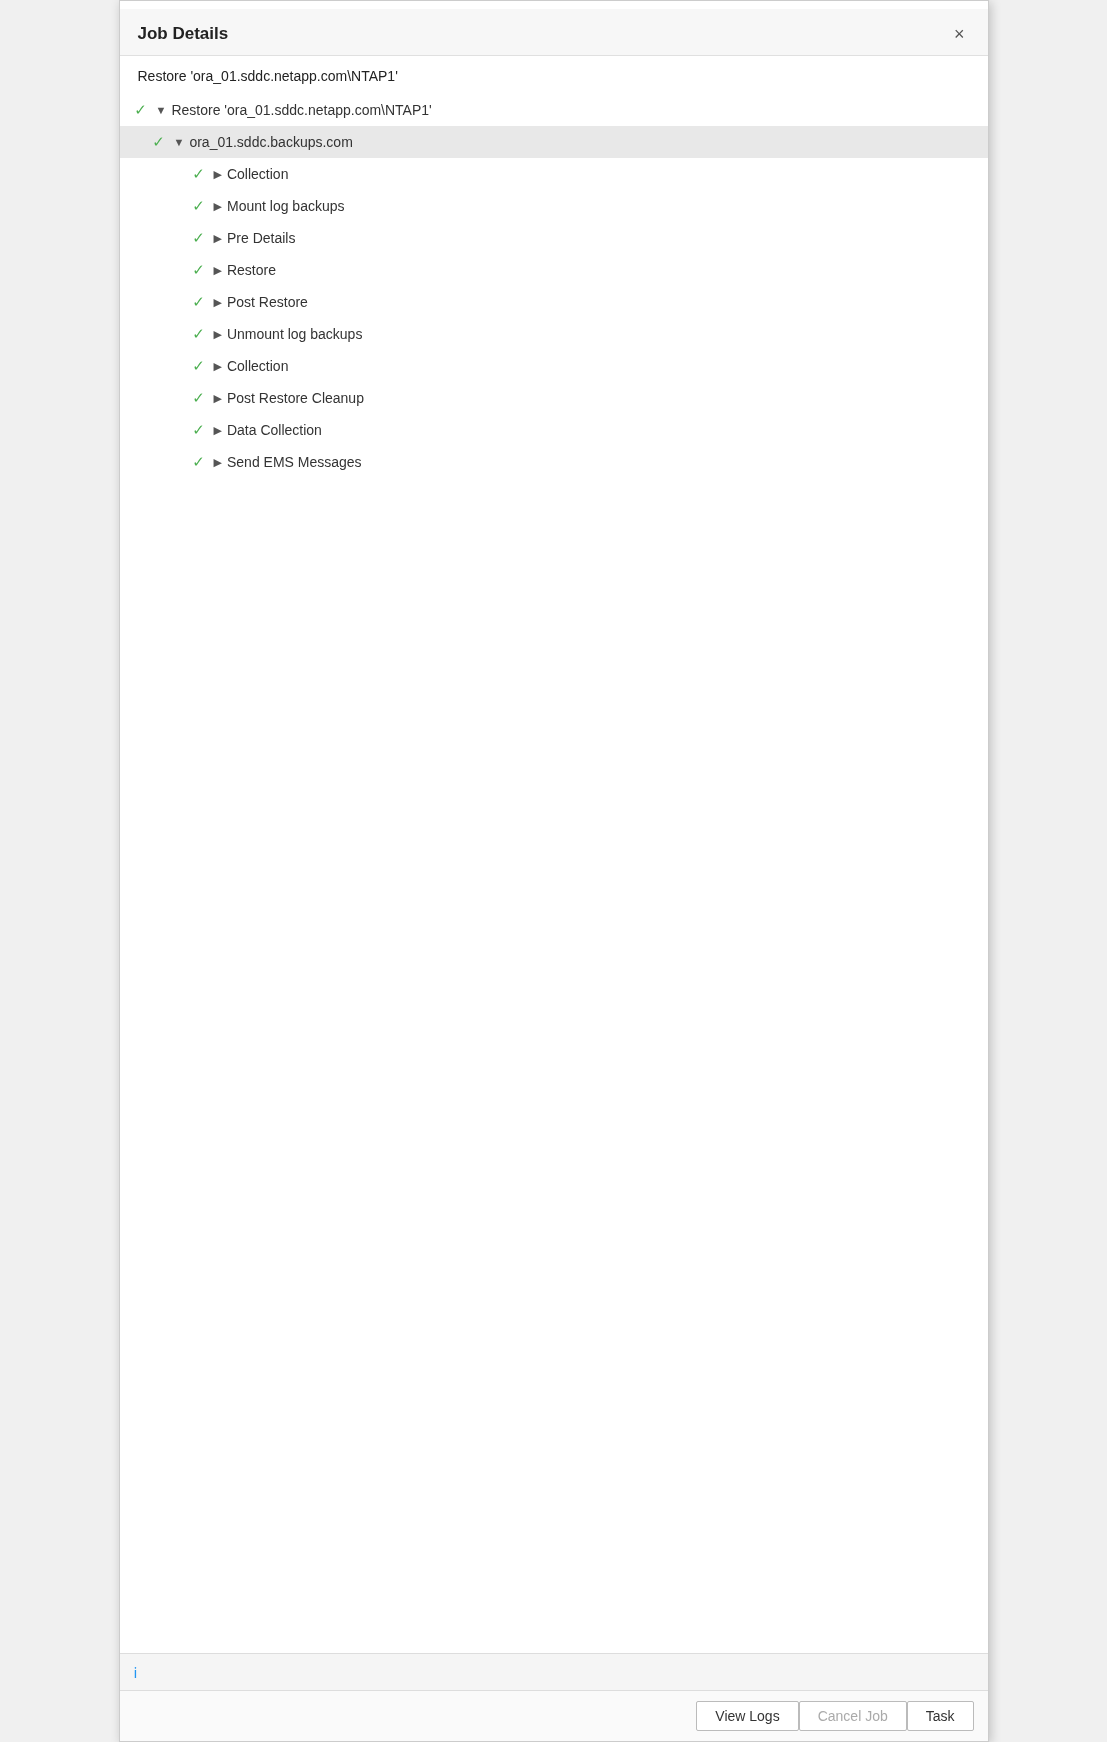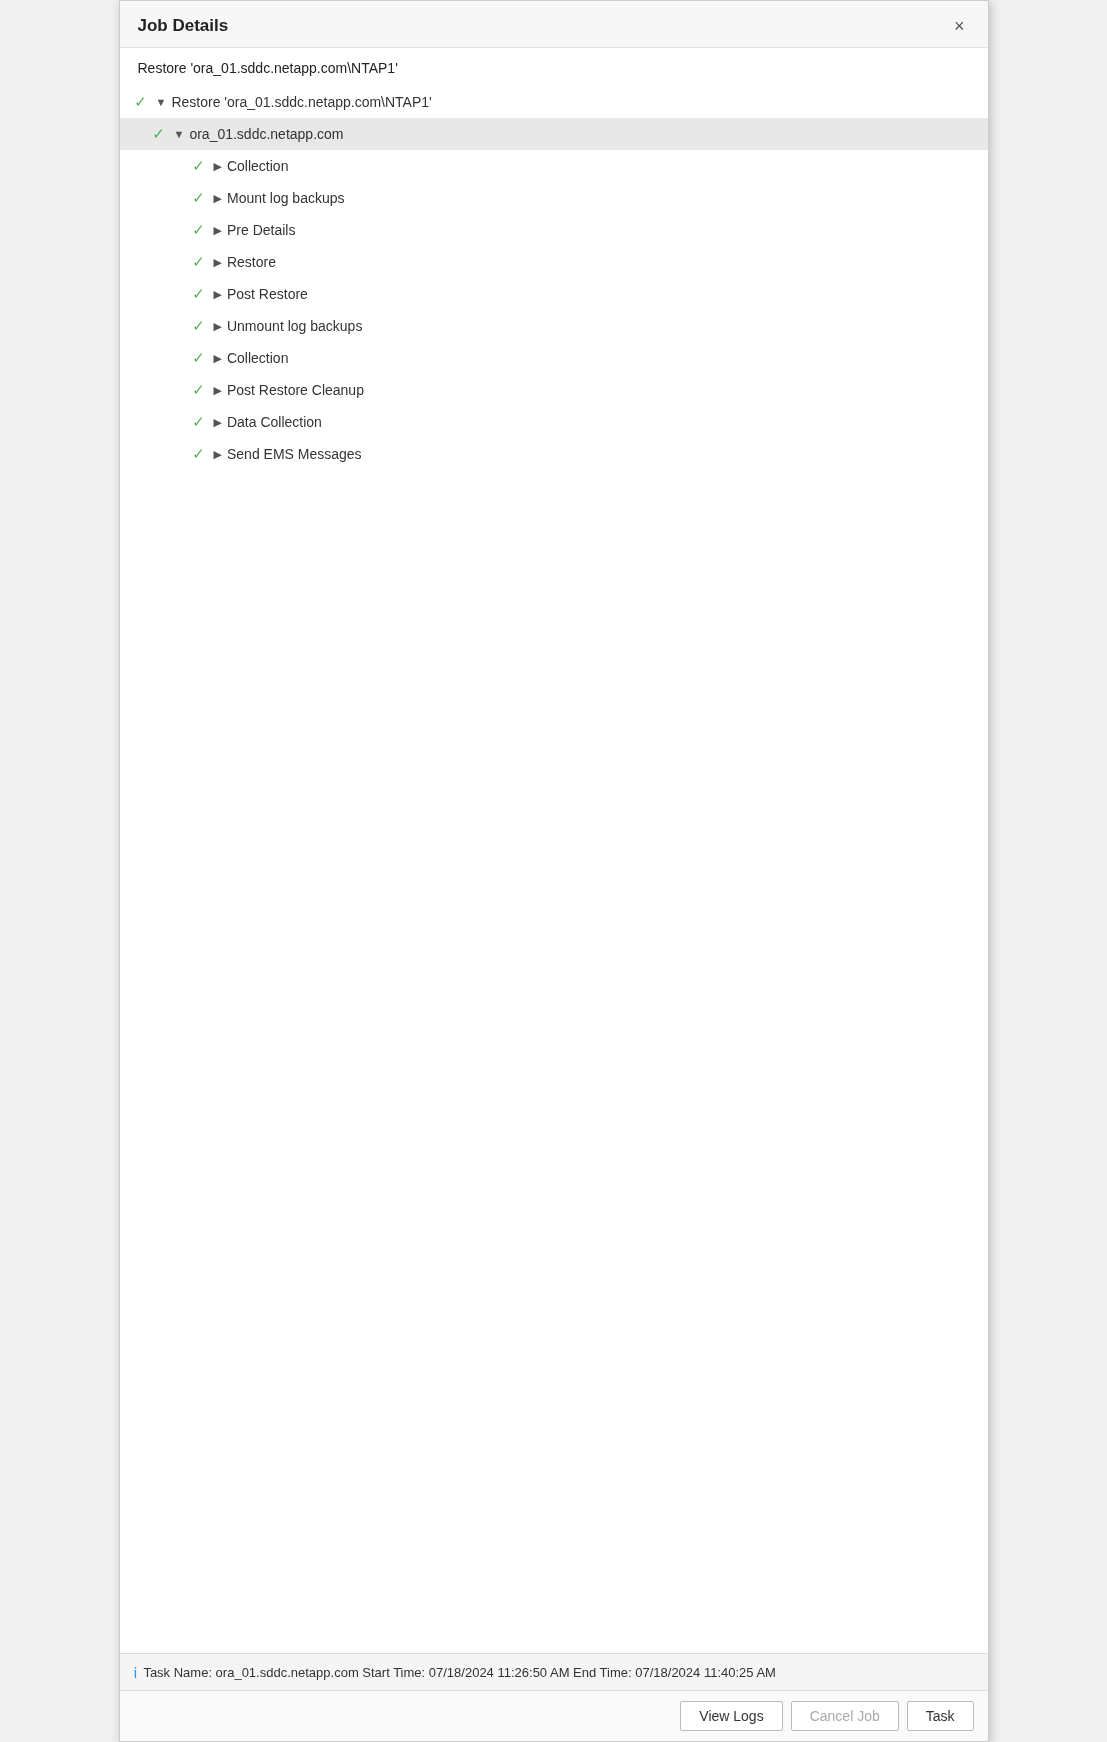--- a/index.html
+++ b/index.html
@@ -28,20 +28,21 @@
       position: relative;
     }
 
     .dialog-header {
       display: flex;
       justify-content: space-between;
       align-items: center;
       padding: 14px 18px 10px 18px;
       border-bottom: 1px solid #e0e0e0;
       background: #f7f7f7;
+      margin-top: 8px;
     }
 
     .dialog-title {
       font-size: 17px;
       font-weight: bold;
       color: #222;
     }
 
     .close-btn {
       background: none;
@@ -114,21 +115,20 @@
       color: #2196f3;
       font-size: 15px;
       flex-shrink: 0;
     }
 
     .dialog-footer {
       display: flex;
       justify-content: flex-end;
       align-items: center;
       padding: 10px 14px;
-      gap: 8px;
       border-top: 1px solid #ddd;
       background: #fafafa;
     }
 
     .footer-btn {
       padding: 6px 18px;
       font-size: 14px;
       border: 1px solid #bbb;
       background: #ffffff;
       color: #333;
@@ -156,21 +156,21 @@
   <div class="dialog-body">
     <div class="tree-container" id="tree-container">
     <div class="tree-item" style="padding-left: 12px;">
           <span class="check-icon">✓</span>
           <span class="expand-arrow">▼ </span>
           <span>Restore 'ora_01.sddc.netapp.com\NTAP1'</span>
         </div>
         <div class="tree-item highlighted" style="padding-left: 30px;">
           <span class="check-icon">✓</span>
           <span class="expand-arrow">▼ </span>
-          <span>ora_01.sddc.netapp.com</span>
+          <span>ora_01.sddc.backups.com</span>
         </div>
         <div class="tree-item" style="padding-left: 70px;">
           <span class="check-icon">✓</span>
           <span class="expand-arrow">▶ </span>
           <span>Collection</span>
         </div>
         <div class="tree-item" style="padding-left: 70px;">
           <span class="check-icon">✓</span>
           <span class="expand-arrow">▶ </span>
           <span>Mount log backups</span>
@@ -213,21 +213,20 @@
         <div class="tree-item" style="padding-left: 70px;">
           <span class="check-icon">✓</span>
           <span class="expand-arrow">▶ </span>
           <span>Send EMS Messages</span>
         </div>
       </div>
   </div>
 
   <div class="status-bar">
     <span class="info-icon">ℹ</span>
-    <span>Task Name: ora_01.sddc.netapp.com Start Time: 07/18/2024 11:26:50 AM End Time: 07/18/2024 11:40:25 AM</span>
   </div>
 
   <div class="dialog-footer">
     <button class="footer-btn">View Logs</button>
     <button class="footer-btn disabled">Cancel Job</button>
     <button class="footer-btn">Task</button>
   </div>
 
 </div>
 

